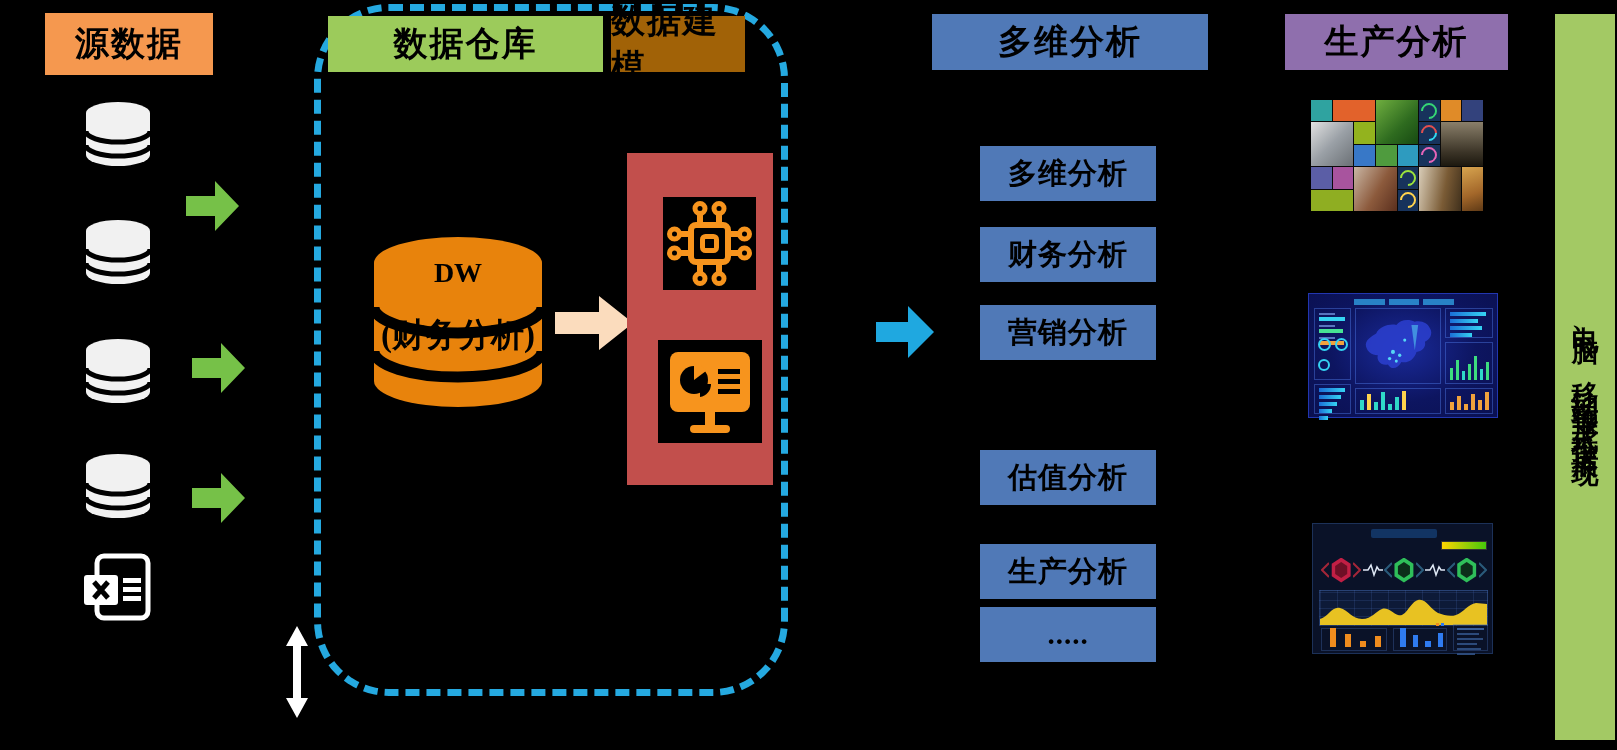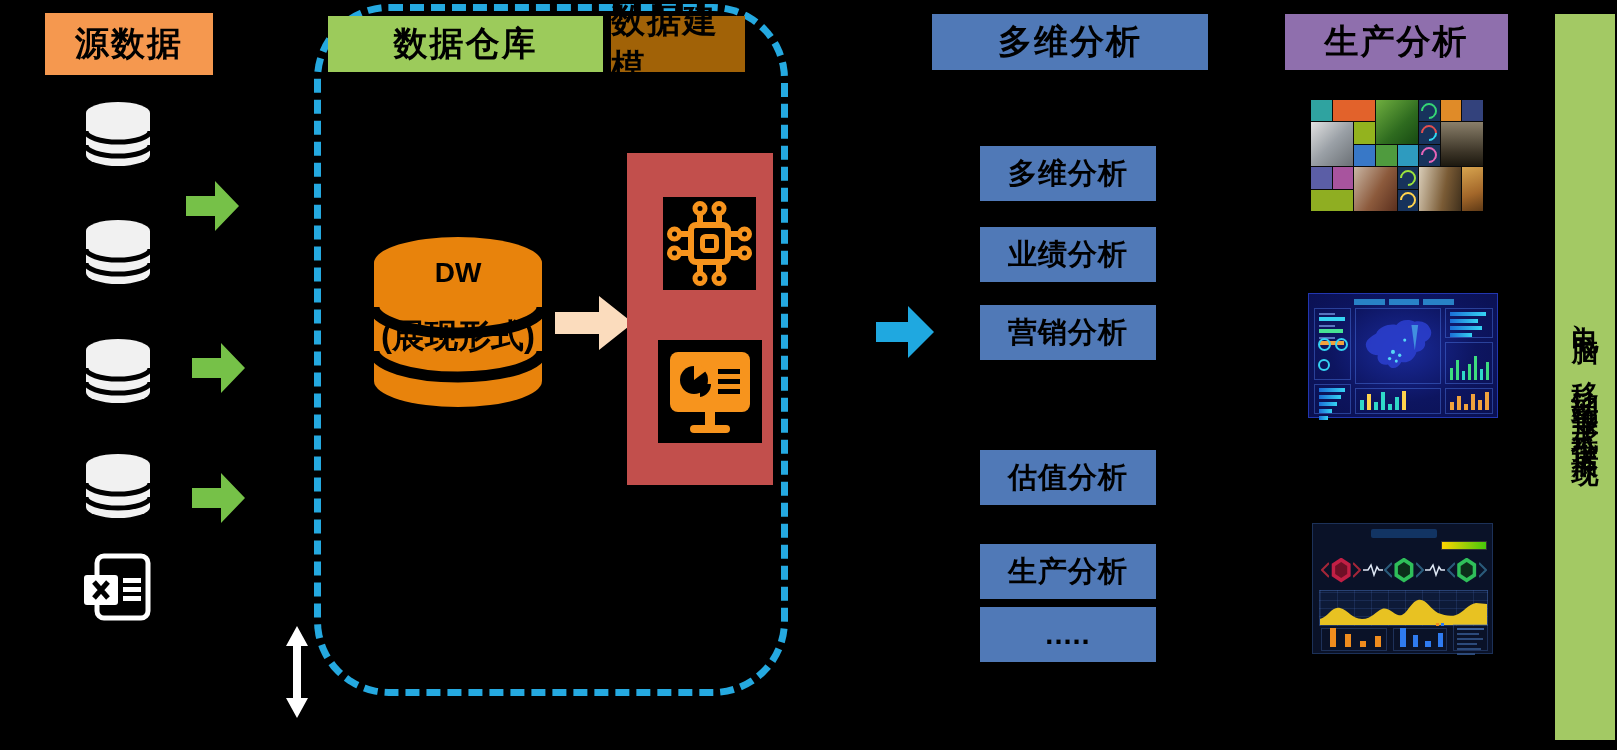--- a/index.html
+++ b/index.html
@@ -1,17 +1,17 @@
 <!DOCTYPE html>
 <html><head>
 <meta charset="utf-8">
 <style>
   html,body{margin:0;padding:0;background:#000;}
   .canvas{position:relative;width:1617px;height:750px;background:#000;overflow:hidden;
-          font-family:Liberation Sans, sans-serif;}
+          font-family:Liberation Serif, serif;}
   .abs{position:absolute;}
   .hdr{display:flex;align-items:center;justify-content:center;
        font-weight:bold;font-size:34px;color:#000;letter-spacing:2px;}
   .hdr-source{left:45px;top:13px;width:168px;height:62px;background:#F5984F;}
   .hdr-wh{left:328px;top:16px;width:275px;height:56px;background:#9CCB5B;}
   .hdr-model{left:611px;top:16px;width:134px;height:56px;background:#a16207;justify-content:center;}
   .hdr-analysis{left:932px;top:14px;width:276px;height:56px;background:#5079B7;}
   .hdr-present{left:1285px;top:14px;width:223px;height:56px;background:#8F6FAD;}
 
   .dashedbox{left:314px;top:4px;width:474px;height:692px;border:7px dashed #25A9E0;
@@ -136,21 +136,21 @@
     <span>数据建模</span>
   </div>
 
   <div class="abs dw-group">
     <svg style="position:absolute;left:0;top:0" width="180" height="180" viewBox="0 0 180 180">
       <path d="M6,30 A84,26 0 0 1 174,30 L174,148 A84,26 0 0 1 6,148 Z" fill="#E8830C"></path>
       <path d="M6,74 a84,26 0 0 0 168,0" stroke="#000" stroke-width="11" fill="none"></path>
       <path d="M6,118 a84,26 0 0 0 168,0" stroke="#000" stroke-width="11" fill="none"></path>
     </svg>
     <div class="abs dw-text" style="top:26px;font-size:28px">DW</div>
-    <div class="abs dw-text" style="top:86px;font-size:33px">(展现形式)</div>
+    <div class="abs dw-text" style="top:86px;font-size:33px">(财务分析)</div>
   </div>
 
   <svg class="abs" style="left:555px;top:296px;width:78px;height:54px" viewBox="0 0 78 54">
     <polygon points="0,16 44,16 44,0 78,27 44,54 44,38 0,38" fill="#FBDCBD"></polygon>
   </svg>
 
   <div class="abs redbox">
     <div class="icon-square" style="left:36px;top:44px;width:93px;height:93px">
       <svg width="93" height="93" viewBox="0 0 93 93">
         <g stroke="#F7941D" fill="none" stroke-width="6">
@@ -198,21 +198,21 @@
     <polygon points="0,16 32,16 32,0 58,26 32,52 32,36 0,36" fill="#1FA8E0"></polygon>
   </svg>
 
   <div class="abs hdr hdr-analysis">
     <span>多维分析</span>
   </div>
   <div class="abs item" style="top:146px">
     <span>多维分析</span>
   </div>
   <div class="abs item" style="top:227px">
-    <span>业绩分析</span>
+    <span>财务分析</span>
   </div>
   <div class="abs item" style="top:305px">
     <span>营销分析</span>
   </div>
   <div class="abs item" style="top:450px">
     <span>估值分析</span>
   </div>
   <div class="abs item" style="top:544px">
     <span>生产分析</span>
   </div>

